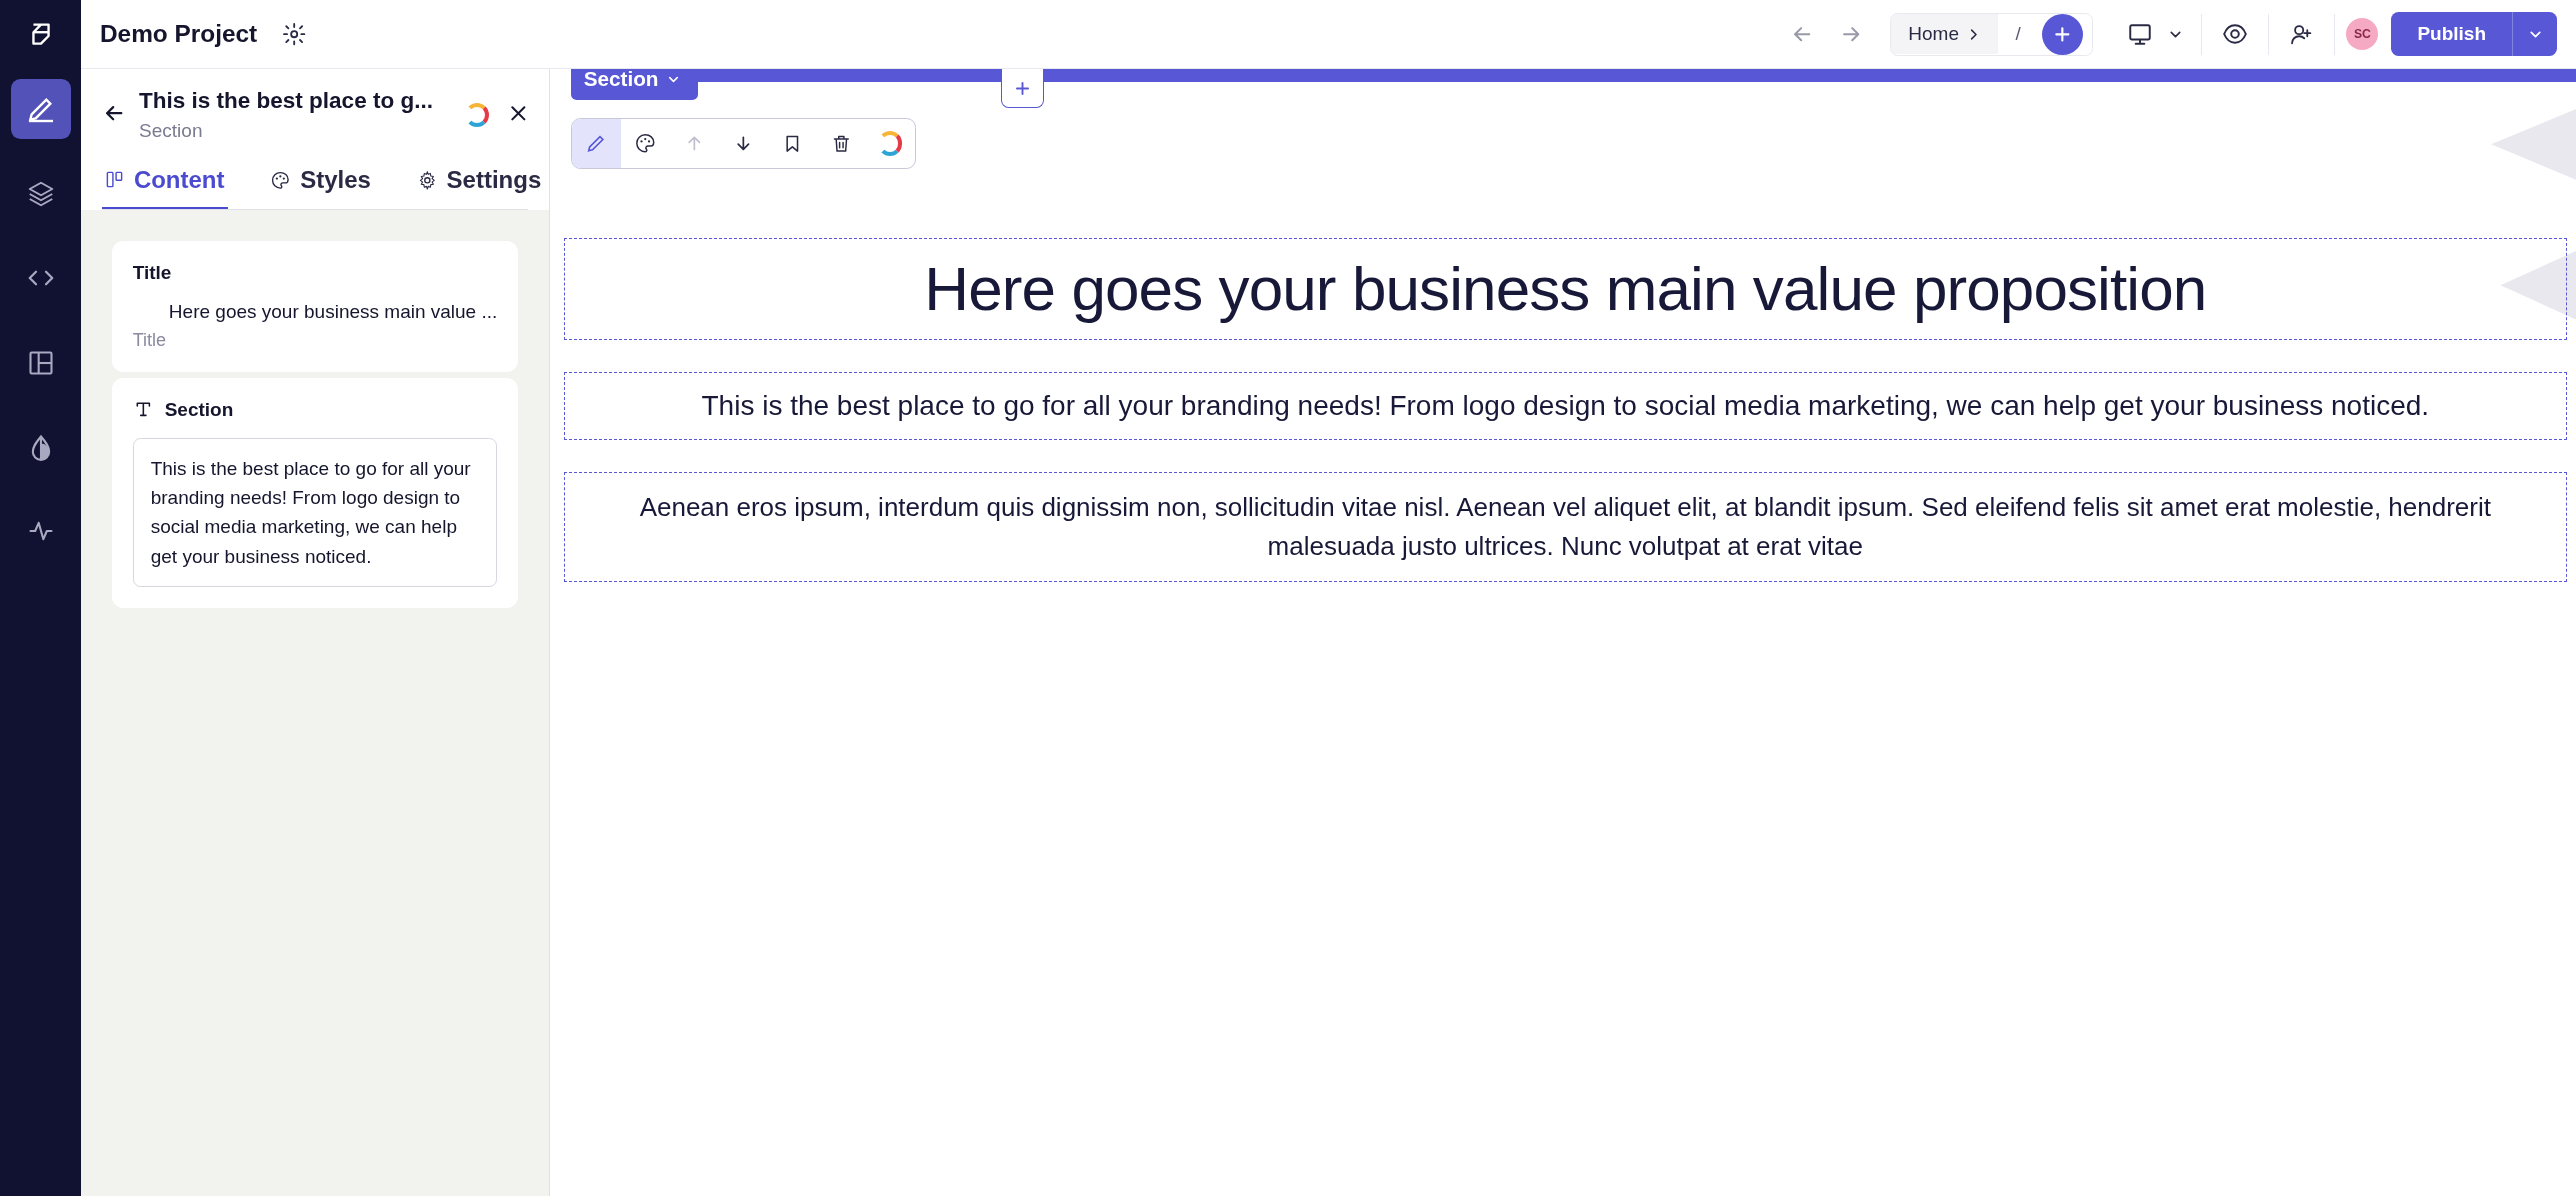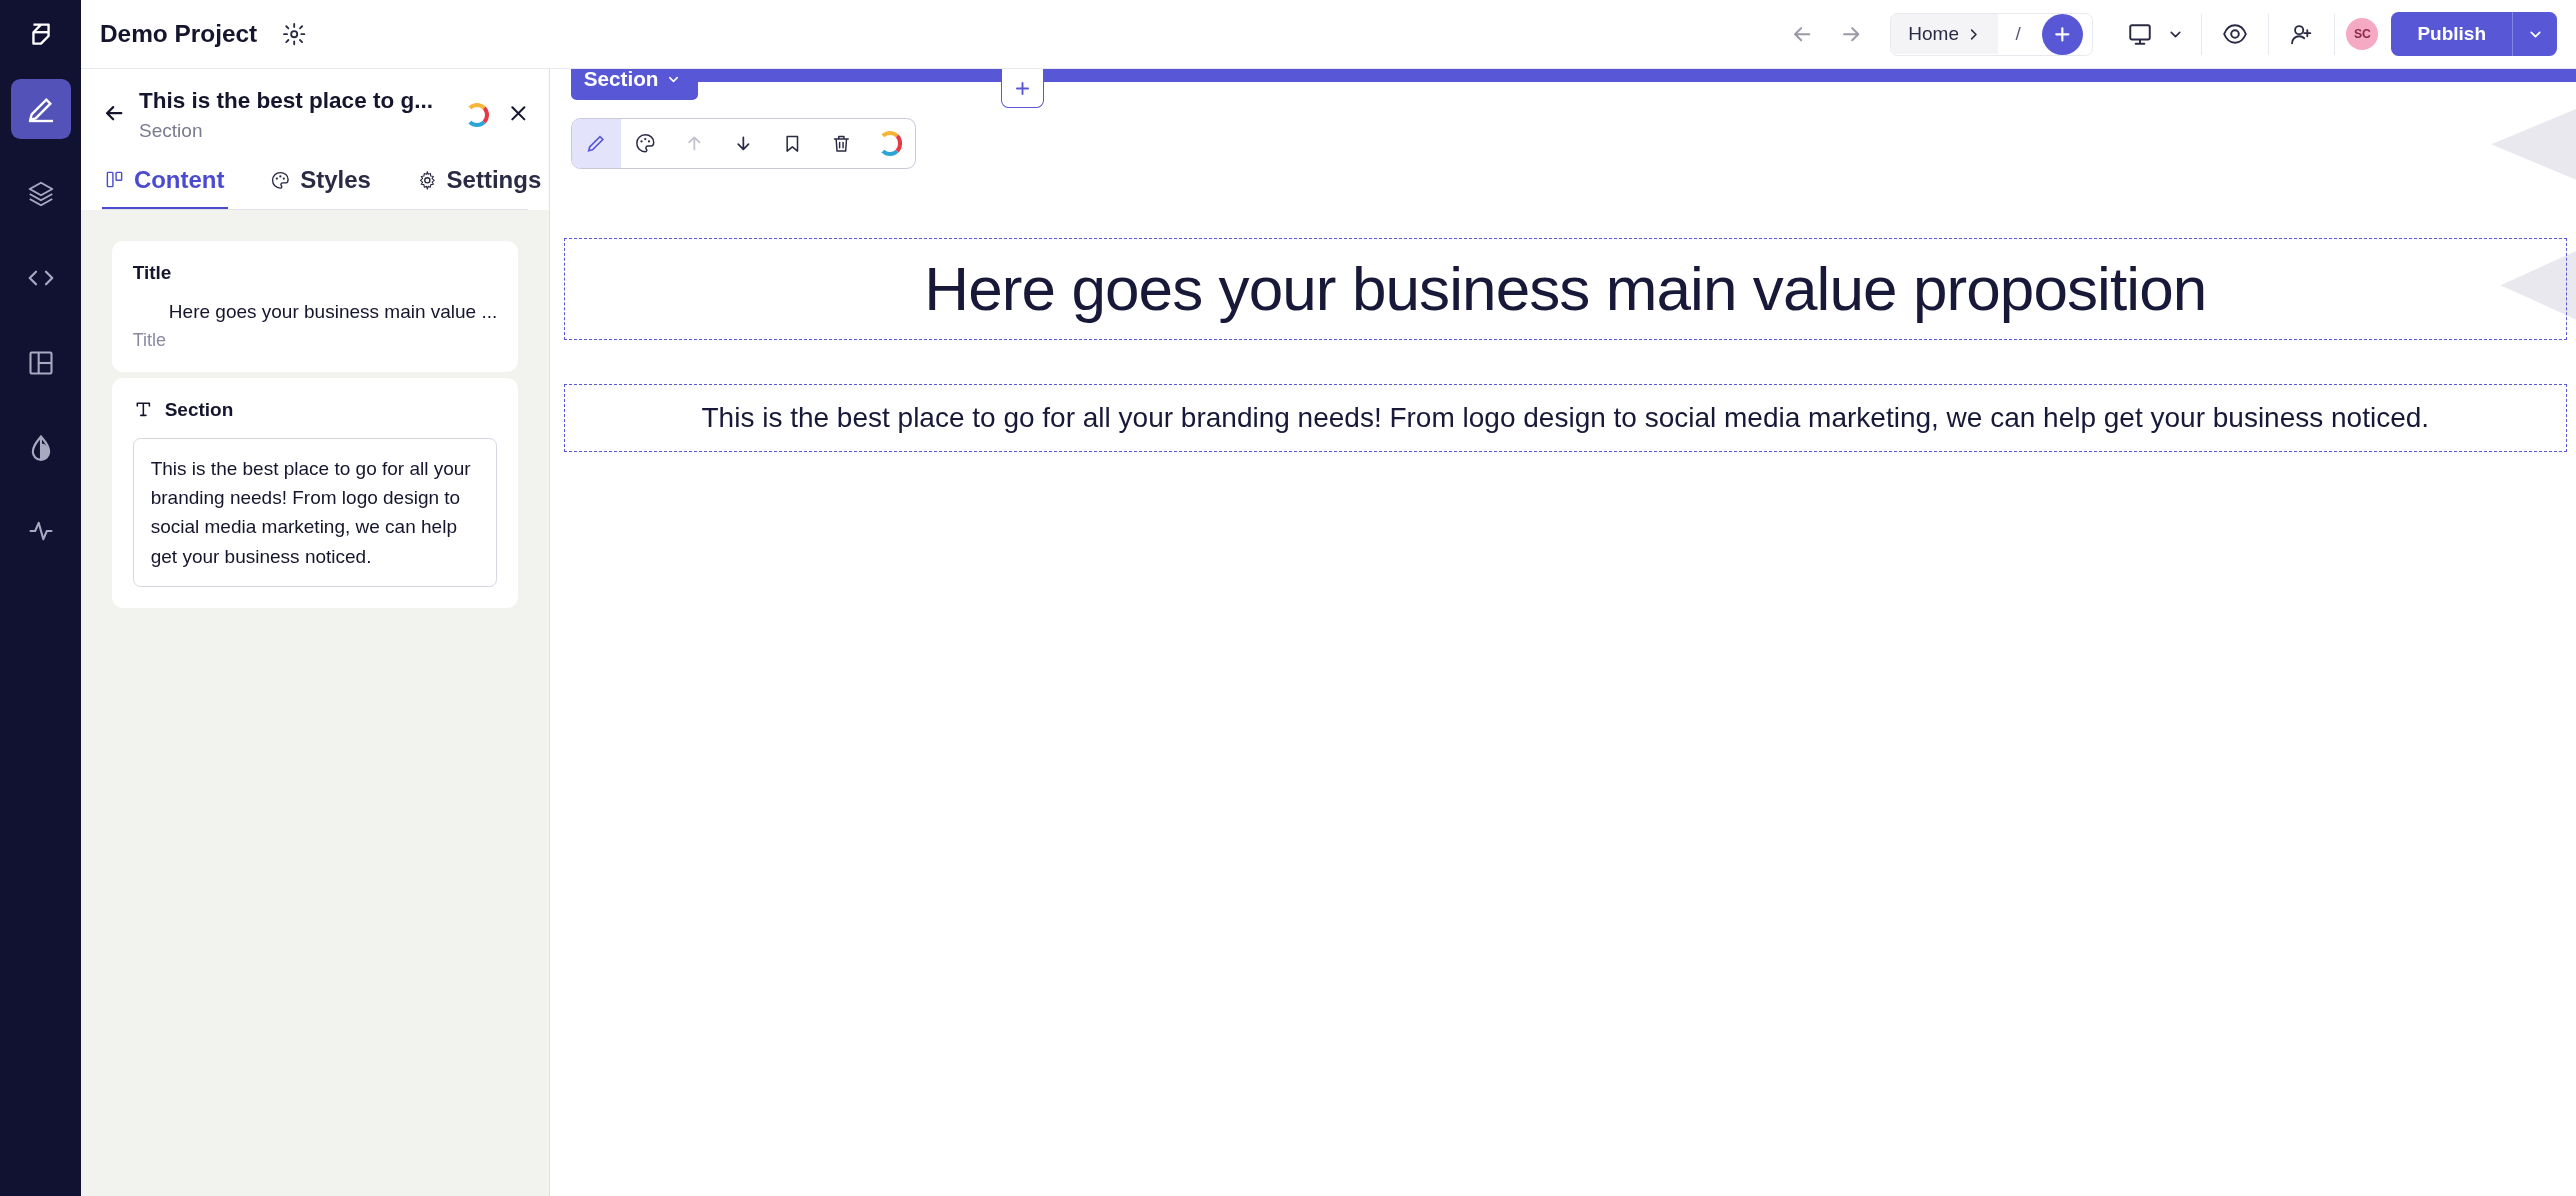--- a/index.html
+++ b/index.html
@@ -42,21 +42,21 @@
 .card-sublabel { font-size: 18px; color: #8a8aa0; }
 .textarea-box { border: 0.9px solid #d6d6e0; border-radius: 7.5px; padding: 15px 17px; font-size: 19px; color: #15152d; line-height: 1.55; }
 .canvas { flex: 1; background: #fff; position: relative; overflow: hidden; }
 .section-bar { position: absolute; top: 0; left: 20.7px; right: 0; height: 13px; background: #5858d6; }
 .section-label { position: absolute; top: -7.5px; left: 20.7px; background: #5858d6; color: #fff; font-size: 20.7px; font-weight: 600; padding: 5.6px 17px 9.4px 13px; border-radius: 0 0 5.6px 5.6px; display: flex; align-items: center; gap: 7.5px; }
 .add-section-btn { position: absolute; top: 0; left: 451px; width: 43px; height: 39px; border: 1.9px solid #5858d6; border-top: none; border-radius: 0 0 7.5px 7.5px; background: #fff; display: flex; align-items: center; justify-content: center; color: #5858d6; cursor: pointer; z-index: 5; }
 .floating-toolbar { position: absolute; top: 49px; left: 20.7px; display: flex; background: #fff; border: 1.9px solid #c8c8d8; border-radius: 9.4px; overflow: hidden; z-index: 5; }
 .ft-item { width: 49px; height: 49px; display: flex; align-items: center; justify-content: center; cursor: pointer; color: #2a2a45; }
 .ft-item.active { background: #e3e4fb; color: #5858d6; }
 .ft-item.disabled { color: #c0c0d0; cursor: default; }
-.editable-area { position: absolute; top: 169px; left: 14px; right: 9.4px; display: flex; flex-direction: column; gap: 44px; }
+.editable-area { position: absolute; top: 169px; left: 14px; right: 9.4px; display: flex; flex-direction: column; gap: 32px; }
 .dashed-box { border: 1.4px dashed #5858d6; padding: 11.3px 28px; text-align: center; }
 .hero-title { font-size: 62px; font-weight: 500; color: #181838; line-height: 1.25; letter-spacing: -0.9px; }
 .hero-subtitle { font-size: 28px; color: #181838; line-height: 1.55; }
 .hero-body { font-size: 26px; color: #181838; line-height: 1.5; }
 .deco { position: absolute; right: -28px; top: 19px; pointer-events: none; }
 .contentful-logo { width: 24.4px; height: 24.4px; border-radius: 50%; position: relative; display: inline-block; }
 .contentful-logo::before { content: ''; position: absolute; inset: 0; border-radius: 50%; border: 4.7px solid transparent; border-top-color: #f7b538; border-right-color: #e63946; border-bottom-color: #2ca5d6; background: transparent; }
 </style>
 </head>
 <body>
@@ -303,18 +303,21 @@
           <polygon points="10,210 120,160 120,260" fill="#e8e8ee"></polygon>
         </svg>
 
         <div class="editable-area">
           <div class="dashed-box">
             <div class="hero-title">Here goes your business main value proposition</div>
           </div>
           <div class="dashed-box">
             <div class="hero-subtitle">This is the best place to go for all your branding needs! From logo design to social media marketing, we can help get your business noticed.</div>
           </div>
+          <div class="dashed-box" style="padding:15px 38px">
+            <div class="hero-body">Aenean eros ipsum, interdum quis dignissim non, sollicitudin vitae nisl. Aenean vel aliquet elit, at blandit ipsum. Sed eleifend felis sit amet erat molestie, hendrerit malesuada justo ultrices. Nunc volutpat at erat vitae</div>
+          </div>
         </div>
       </div>
     </div>
   </div>
 </div>
 
 
 </body></html>

